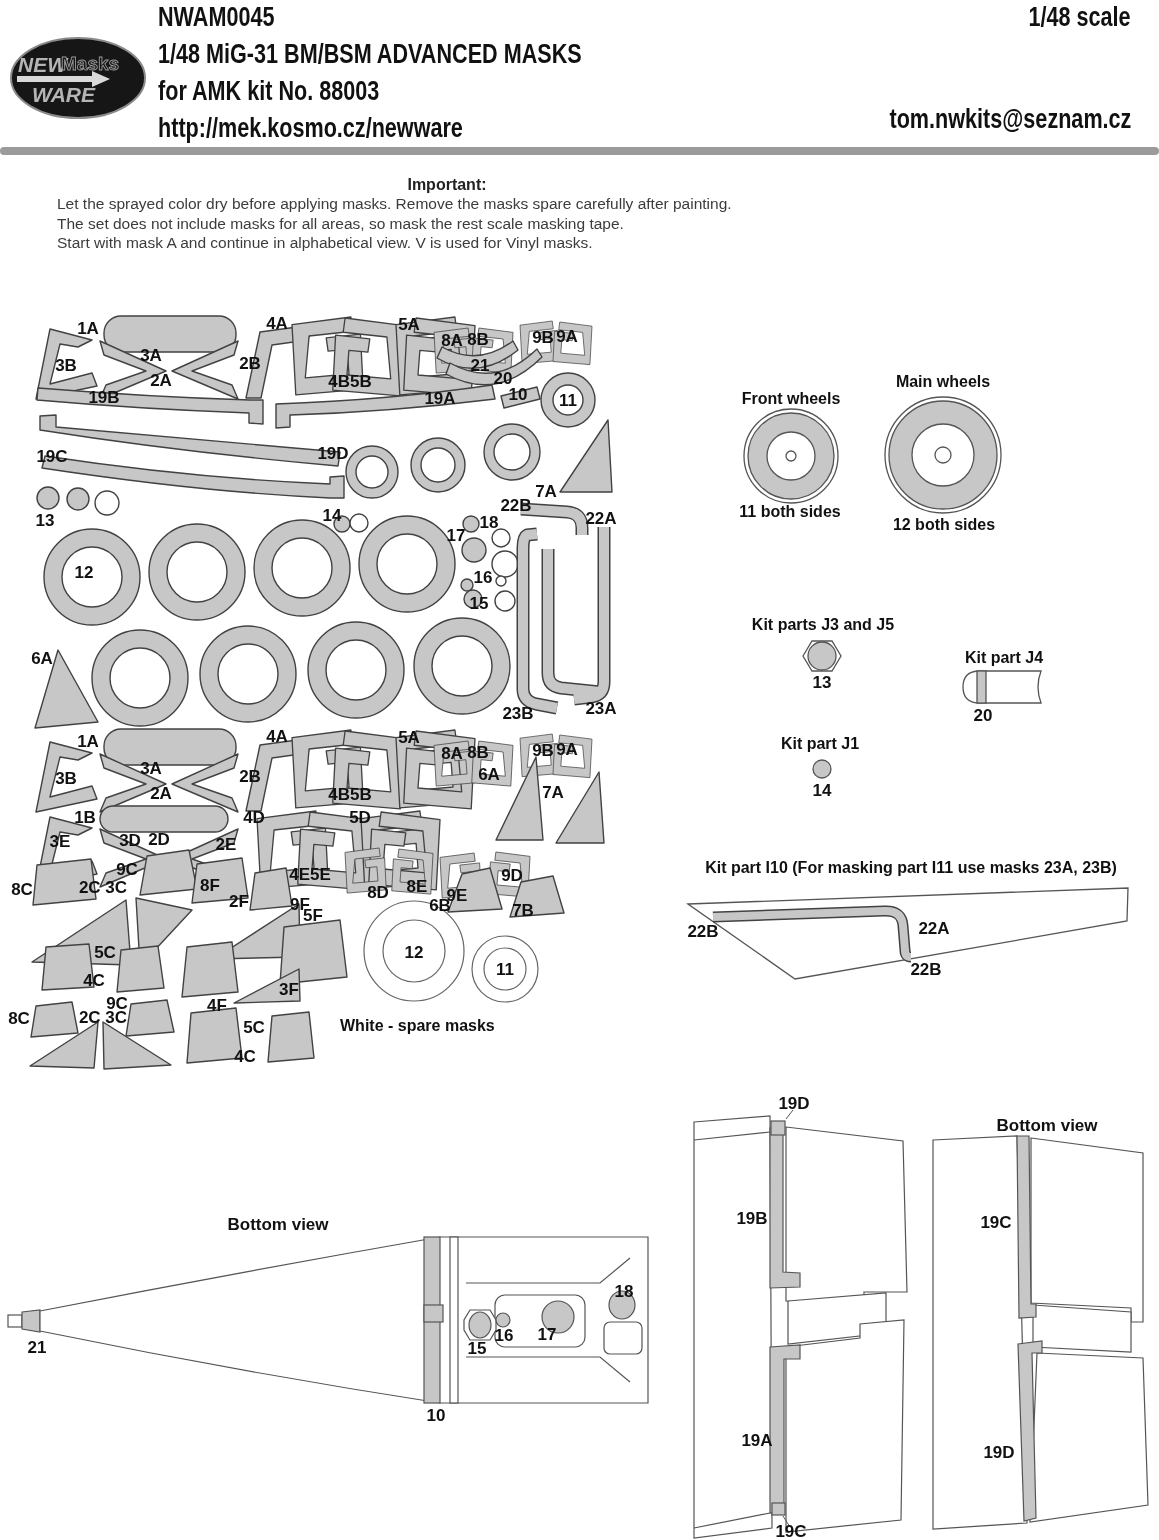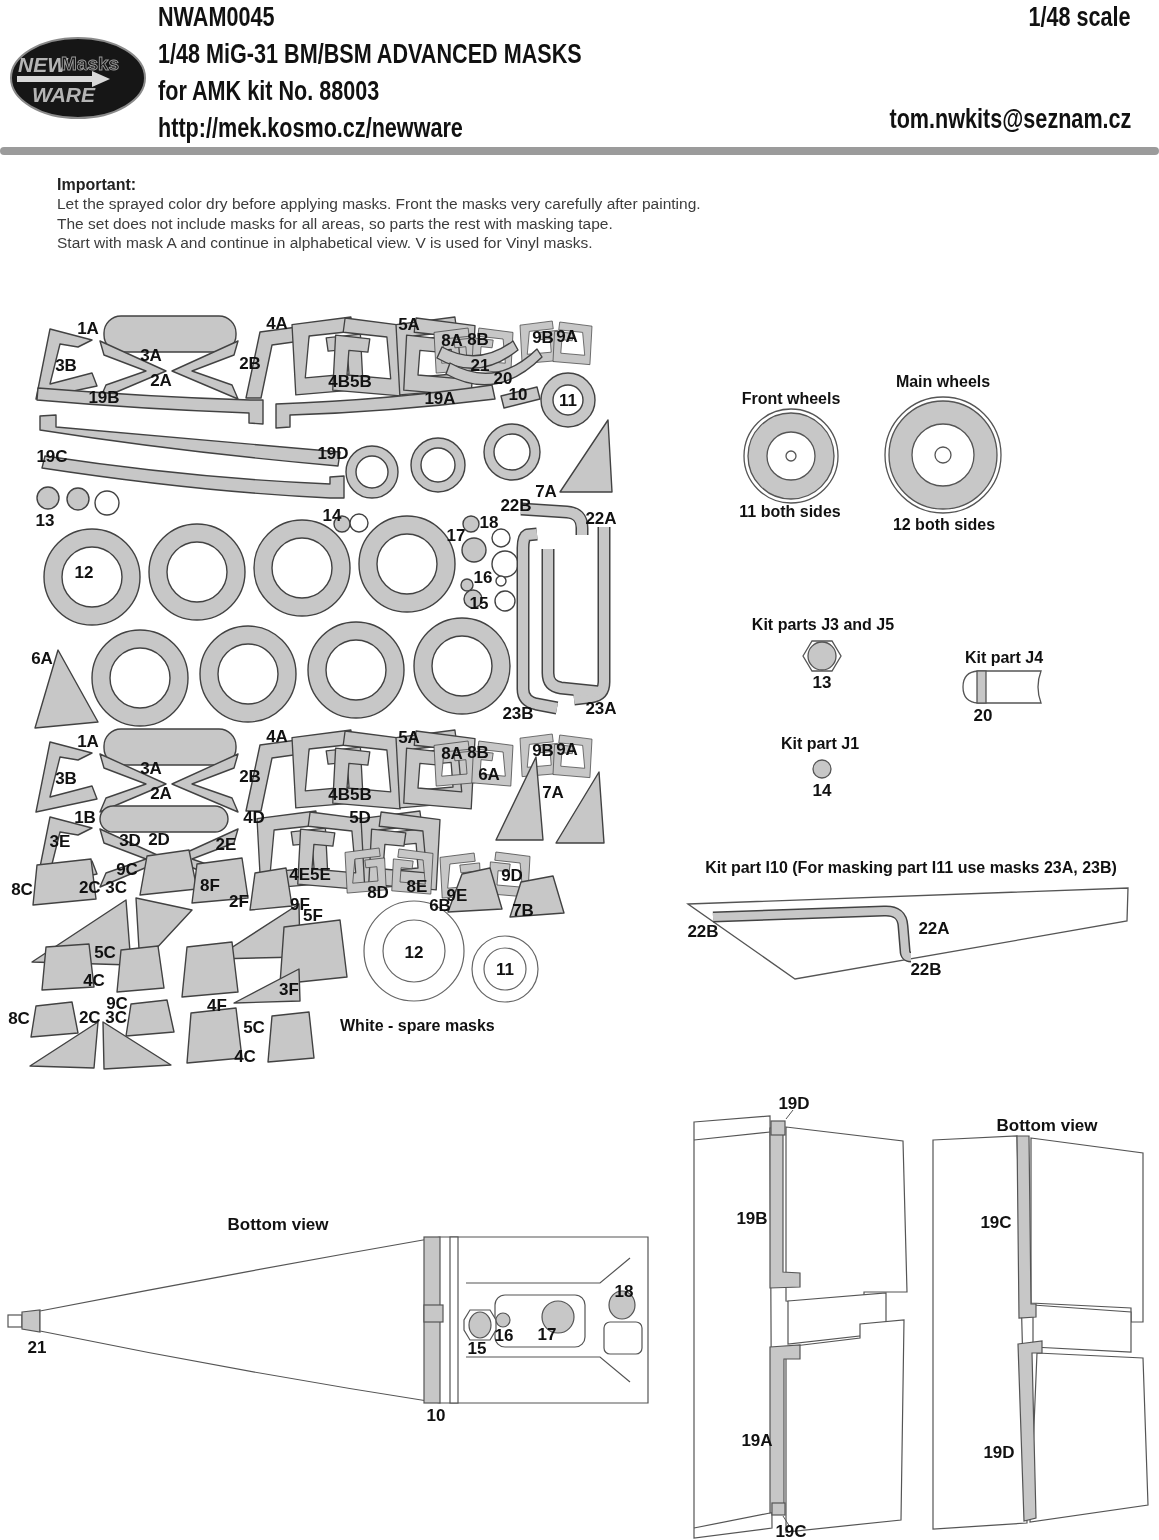--- a/index.html
+++ b/index.html
@@ -4,21 +4,21 @@
 <style>
   html,body{margin:0;padding:0;background:#fff;}
   .page{position:relative;width:1159px;height:1540px;background:#fff;
         font-family:"Liberation Sans",sans-serif;overflow:hidden;}
   .hdr-line{position:absolute;left:158px;font-weight:bold;font-size:27px;color:#111;
             white-space:nowrap;transform:scaleX(.8);transform-origin:0 0;letter-spacing:0;}
   .hdr-right{position:absolute;right:28px;font-weight:bold;font-size:27px;color:#111;
              white-space:nowrap;transform:scaleX(.8);transform-origin:100% 0;}
   .divider{position:absolute;left:0;top:147px;width:1159px;height:8px;border-radius:4px;}
   .notes{position:absolute;left:57px;top:176px;width:780px;color:#333;}
-  .notes h4{margin:0;font-size:16px;color:#222;}
+  .notes h4{margin:0;font-size:16px;color:#222;text-align:center;}
   .notes div{font-size:15.5px;line-height:19.5px;color:#3c3c3c;}
   svg text{font-family:"Liberation Sans",sans-serif;}
   #labels-layer text{font-weight:bold;fill:#111;}
   .diagram{position:absolute;left:0;top:0;}
 </style>
 </head>
 <body>
 
 <div class="page">
 
@@ -33,22 +33,22 @@
   <div class="hdr-line" style="top:2px">NWAM0045</div>
   <div class="hdr-line" style="top:39px">1/48 MiG-31 BM/BSM ADVANCED MASKS</div>
   <div class="hdr-line" style="top:76px">for AMK kit No. 88003</div>
   <div class="hdr-line" style="top:113px">http://mek.kosmo.cz/newware</div>
   <div class="hdr-right" style="top:2px">1/48 scale</div>
   <div class="hdr-right" style="top:104px">tom.nwkits@seznam.cz</div>
   <div class="divider" style="background:#9b9b9b"></div>
 
   <div class="notes">
     <h4>Important:</h4>
-    <div>Let the sprayed color dry before applying masks. Front the masks very carefully after painting.</div>
-    <div>The set does not include masks for all areas, so parts the rest with masking tape.</div>
+    <div>Let the sprayed color dry before applying masks. Remove the masks spare carefully after painting.</div>
+    <div>The set does not include masks for all areas, so mask the rest scale masking tape.</div>
     <div>Start with mask A and continue in alphabetical view. V is used for Vinyl masks.</div>
   </div>
 
   <svg class="diagram" width="1159" height="1540" viewBox="0 0 1159 1540">
     <defs>
       <path id="hk" d="M0,8 L62,0 L64,15 L18,20 L14,64 L60,60 L58,34 L38,36 L36,22 L72,18 L75,76 L4,82 Z"></path>
     </defs>
 
     <g fill="#c7c7c7" stroke="#424242" stroke-width="1.4" stroke-linejoin="round">
 

